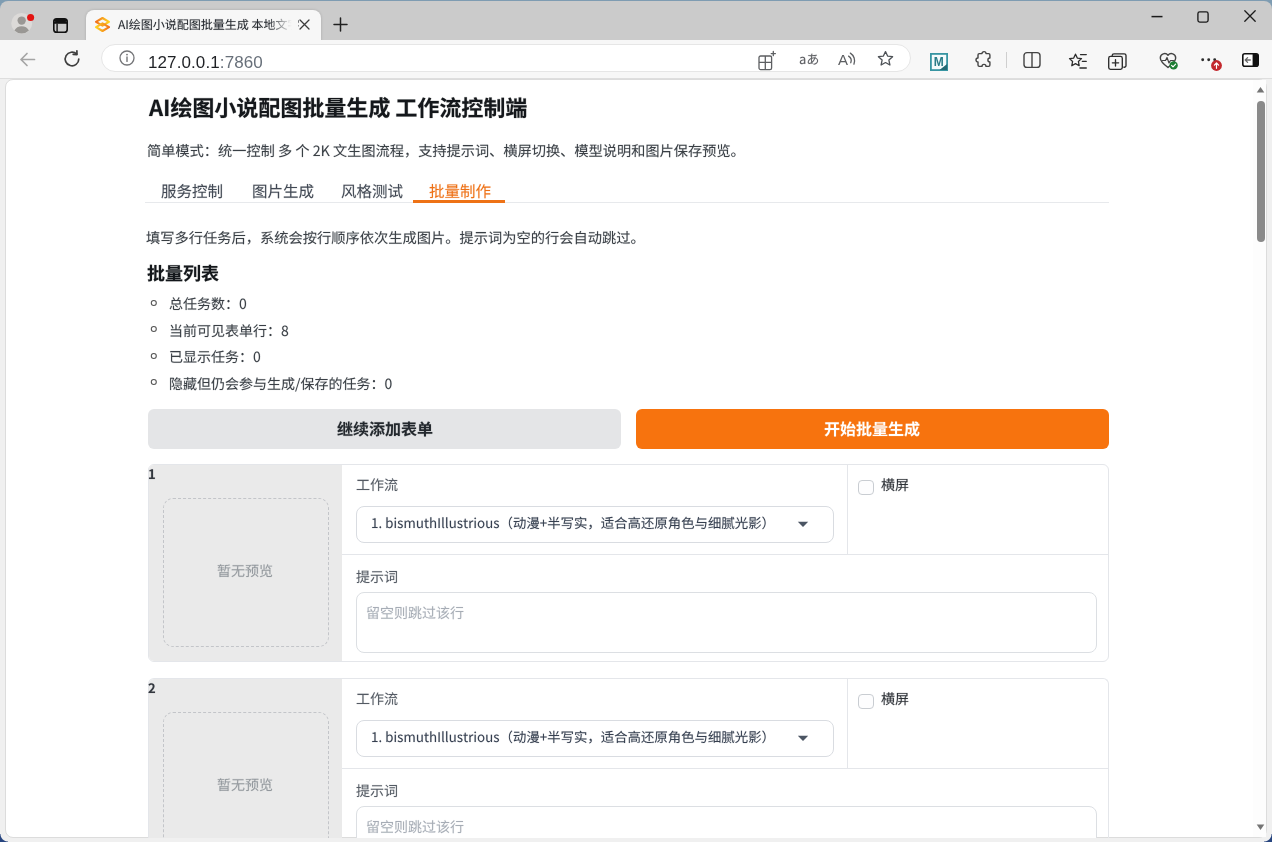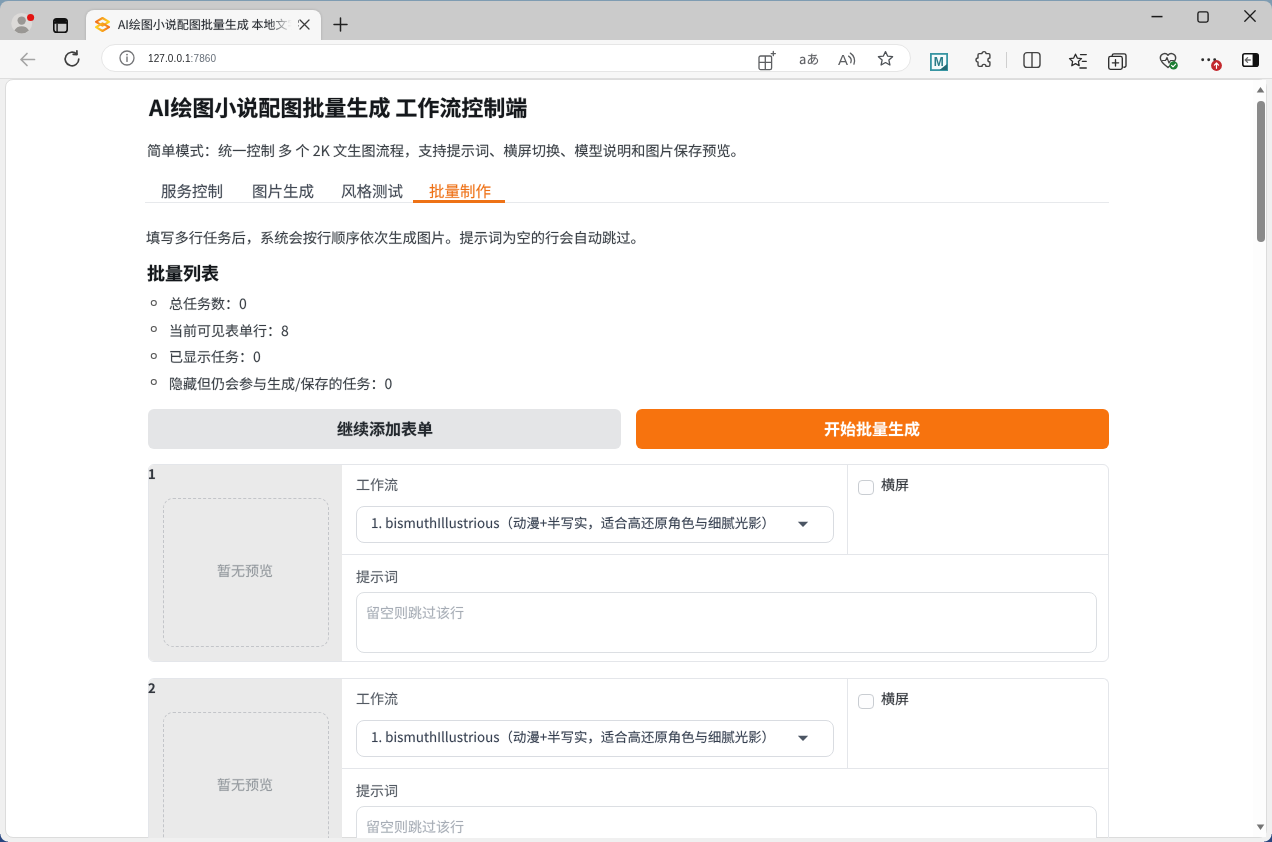--- a/index.html
+++ b/index.html
@@ -240,21 +240,21 @@
   <path d="M13.9 0.8 L13.9 4.6 L10.2 4.4" fill="none" stroke="#3f3f3f" stroke-width="1.7" stroke-linecap="round" stroke-linejoin="round"></path>
 </svg>
 
 <div class="abs" style="left:101px;top:44px;width:810px;height:28px;background:#ffffff;border:1px solid #e6e6e6;border-radius:14px"></div>
 
 <svg class="ic" style="left:119px;top:50px;z-index:3" width="16" height="16" viewBox="0 0 16 16">
   <circle cx="8" cy="8" r="7" fill="none" stroke="#747578" stroke-width="1.3"></circle>
   <path d="M8 7 V11.4" stroke="#747578" stroke-width="1.4" stroke-linecap="round"></path>
   <circle cx="8" cy="4.6" r="0.9" fill="#747578"></circle>
 </svg>
-<div class="abs" style="left:148px;top:53px;font-size:10px;color:#1f2125;z-index:3;letter-spacing:.1px">127.0.0.1<span style="color:#68707a">:7860</span></div>
+<div class="abs" style="left:148px;top:53px;font-size:17px;color:#1f2125;z-index:3;letter-spacing:.1px">127.0.0.1<span style="color:#68707a">:7860</span></div>
 
 <svg class="ic" style="left:758px;top:50px;z-index:3" width="18" height="21" viewBox="0 0 18 21">
   <rect x="1" y="6" width="12.6" height="13.6" rx="1.6" fill="none" stroke="#5d5f62" stroke-width="1.3"></rect>
   <path d="M7.3 6 V19.6 M1 12.4 H13.6" stroke="#5d5f62" stroke-width="1.3"></path>
   <path d="M13.2 3.6 H17.4 M15.3 1.5 V5.7" stroke="#5d5f62" stroke-width="1.3" stroke-linecap="round"></path>
 </svg>
 
 <svg class="ic" style="left:838px;top:51px;z-index:3" width="18" height="16" viewBox="0 0 18 16">
   <text x="0" y="14" font-family="Liberation Sans" font-size="15" fill="#5d5f62">A</text>
   <path d="M11.6 4.5 a5.5 5.5 0 0 1 0 7 M14.2 2.2 a9 9 0 0 1 0 11.6" fill="none" stroke="#5d5f62" stroke-width="1.3" stroke-linecap="round" transform="rotate(-18 13 8)"></path>

